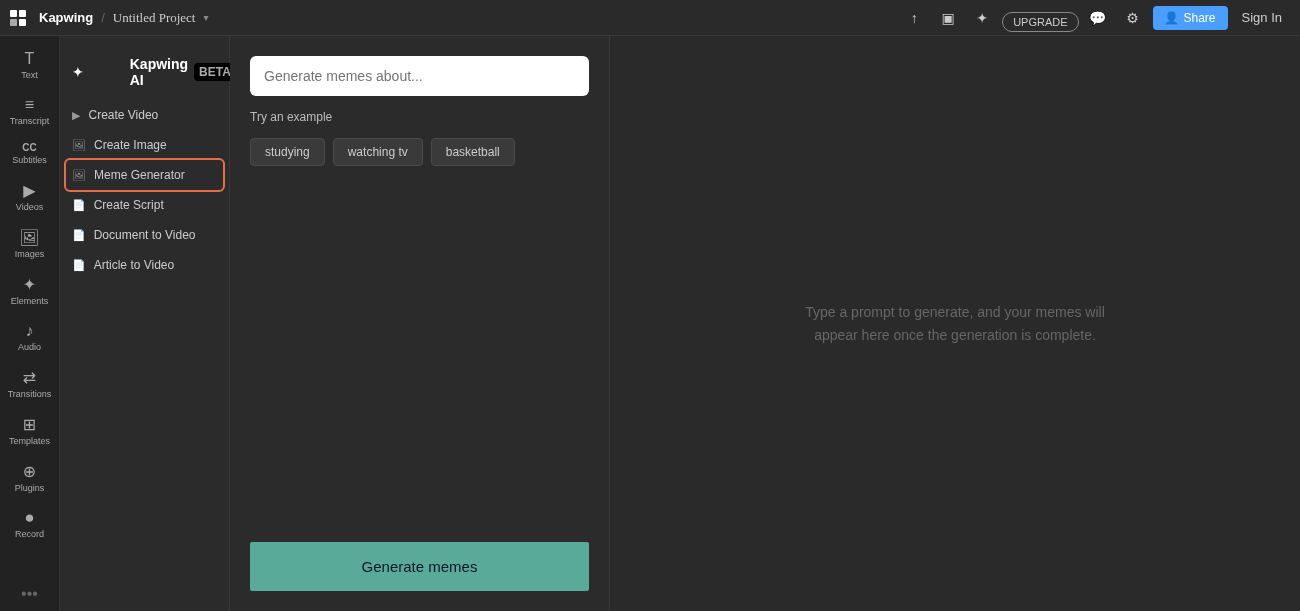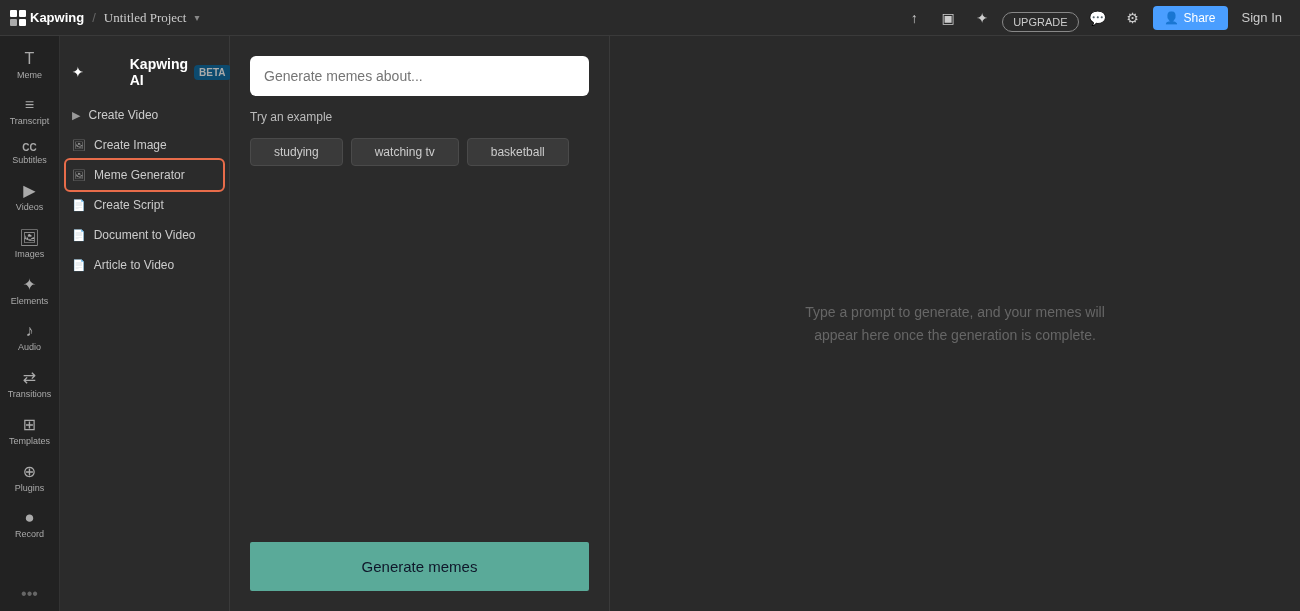--- a/index.html
+++ b/index.html
@@ -38,20 +38,21 @@
     }
     .logo-sq {
       background: #fff;
       border-radius: 1px;
     }
     .logo-sq:nth-child(3) { background: #aaa; }
     .topbar-brand {
       color: #fff;
       font-size: 13px;
       font-weight: 600;
+      margin-left: 9px;
     }
     .topbar-sep {
       color: #666;
       font-size: 13px;
     }
     .topbar-project {
       color: #ccc;
       font-size: 13px;
       font-family: Liberation Serif, serif;
     }
@@ -172,23 +173,23 @@
       font-size: 14px;
       color: #fff;
     }
     .panel-title {
       color: #fff;
       font-size: 14px;
       font-weight: 600;
       margin-left: 40px;
     }
     .beta-badge {
-      background: #0c4a6e;
+      background: #000000;
       color: #aaa;
-      font-size: 10px;
+      font-size: 12px;
       padding: 2px 5px;
       border-radius: 4px;
       font-weight: 600;
     }
     .panel-menu-item {
       display: flex;
       align-items: center;
       gap: 8px;
       padding: 8px 12px;
       cursor: pointer;
@@ -251,21 +252,21 @@
     }
     .example-chips {
       display: flex;
       gap: 8px;
       flex-wrap: wrap;
     }
     .chip {
       background: #3a3a3a;
       color: #ccc;
       font-size: 12px;
-      padding: 6px 23px;
+      padding: 6px 14px;
       border-radius: 4px;
       cursor: pointer;
       border: 1px solid #4a4a4a;
     }
     .generate-btn {
       margin-top: auto;
       width: 100%;
       background: #5aaa99;
       border: none;
       border-radius: 2px;
@@ -322,21 +323,21 @@
     </button>
     <button class="signin-btn">Sign In</button>
   </div>
 </div>
 
 <div class="main">
 
   <div class="icon-rail">
     <div class="rail-item">
       <span class="rail-icon">T</span>
-      <span class="rail-label">Meme</span>
+      <span class="rail-label">Text</span>
     </div>
     <div class="rail-item">
       <span class="rail-icon">≡</span>
       <span class="rail-label">Transcript</span>
     </div>
     <div class="rail-item">
       <span class="rail-icon" style="font-size:10px;font-weight:700;">CC</span>
       <span class="rail-label">Subtitles</span>
     </div>
     <div class="rail-item">

